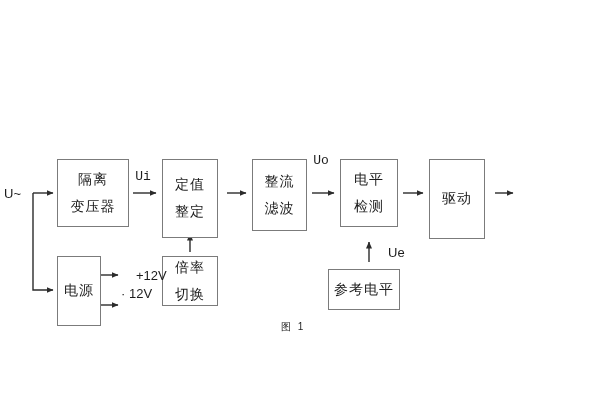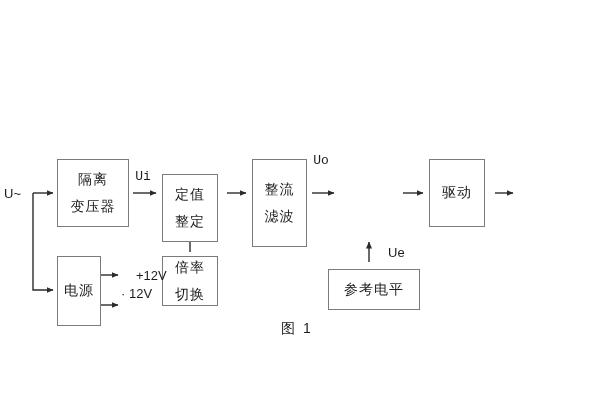--- a/index.html
+++ b/index.html
@@ -30,21 +30,21 @@
   .lbl{
     position:absolute;
     color:#1c1c1c;
     font-size:13px;
     white-space:nowrap;
   }
   .lbl.center{text-align:center;font-family:Liberation Mono, monospace;}
   .caption{
     position:absolute;
     color:#1c1c1c;
-    font-size:14px;
+    font-size:10px;
     letter-spacing:2px;
   }
 </style>
 </head>
 <body>
 
 <div class="page">
 
   <svg class="wires" viewBox="0 0 600 400">
     <defs>
@@ -65,46 +65,50 @@
       <path d="M190 220 V202" marker-end="url(#arr)"></path>
       <path d="M369 230 V210" marker-end="url(#arr)"></path>
     </g>
   </svg>
 
   <div class="box" style="left:57px;top:127px;width:72px;height:68px">
     <span class="bl">隔离</span>
     <span class="bl">变压器</span>
   </div>
 
-  <div class="box" style="left:162px;top:142px;width:56px;height:68px">
+  <div class="box" style="left:162px;top:127px;width:56px;height:79px">
     <span class="bl">定值</span>
     <span class="bl">整定</span>
   </div>
 
-  <div class="box" style="left:252px;top:127px;width:55px;height:88px">
+  <div class="box" style="left:252px;top:127px;width:55px;height:72px">
     <span class="bl">整流</span>
     <span class="bl">滤波</span>
   </div>
 
+  <div class="box" style="left:340px;top:127px;width:58px;height:68px">
+    <span class="bl">电平</span>
+    <span class="bl">检测</span>
+  </div>
 
-  <div class="box" style="left:429px;top:127px;width:56px;height:68px">
+  <div class="box" style="left:429px;top:127px;width:56px;height:80px">
     <span class="bl">驱动</span>
   </div>
 
 
   <div class="box" style="left:57px;top:224px;width:44px;height:70px">
     <span class="bl">电源</span>
   </div>
 
   <div class="box" style="left:162px;top:224px;width:56px;height:50px">
     <span class="bl">倍率</span>
     <span class="bl">切换</span>
   </div>
 
-  <div class="box" style="left:328px;top:237px;width:92px;height:41px">
+  <div class="box" style="left:328px;top:237px;width:72px;height:41px">
     <span class="bl">参考电平</span>
   </div>
 
   <span class="lbl" style="left:4px;top:154px">U~</span>
   <span class="lbl center" style="left:131px;top:137px;width:24px">Ui</span>
   <span class="lbl center" style="left:309px;top:121px;width:24px">Uo</span>
   <span class="lbl" style="left:388px;top:213px">Ue</span>
   <span class="lbl" style="left:136px;top:236px">+12V</span>
   <span class="lbl" style="left:121px;top:254px">· 12V</span>
 

